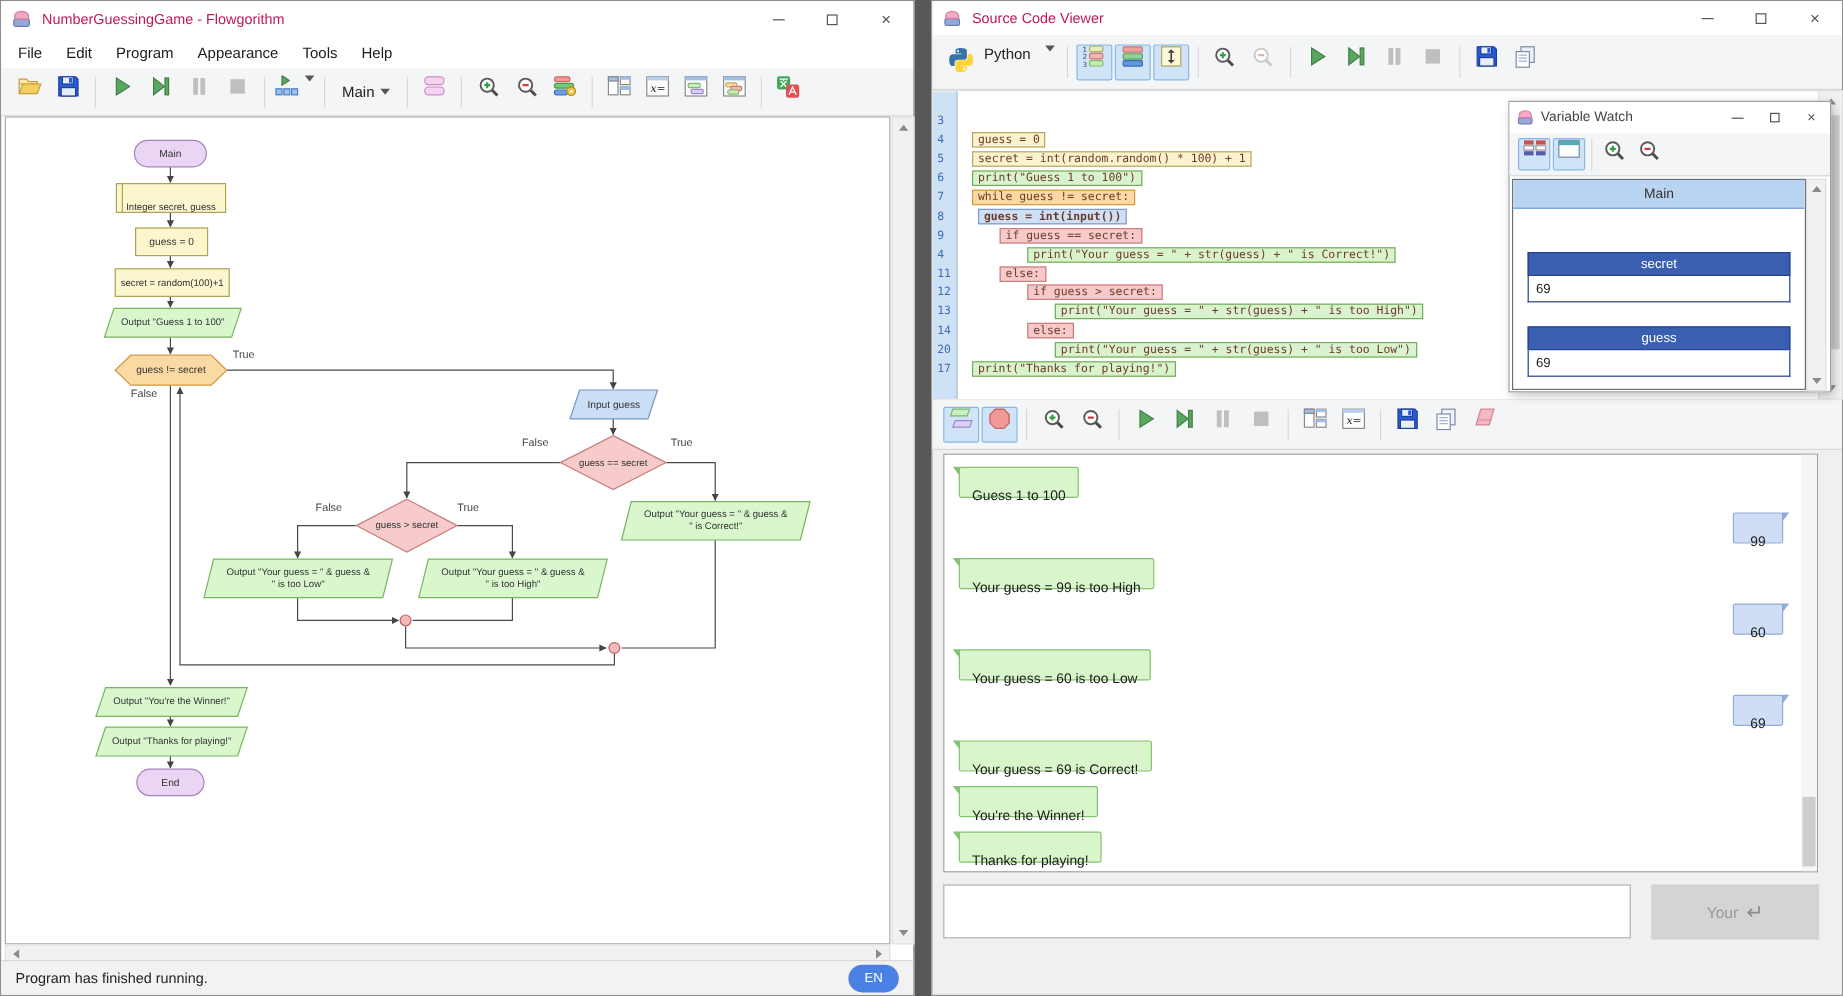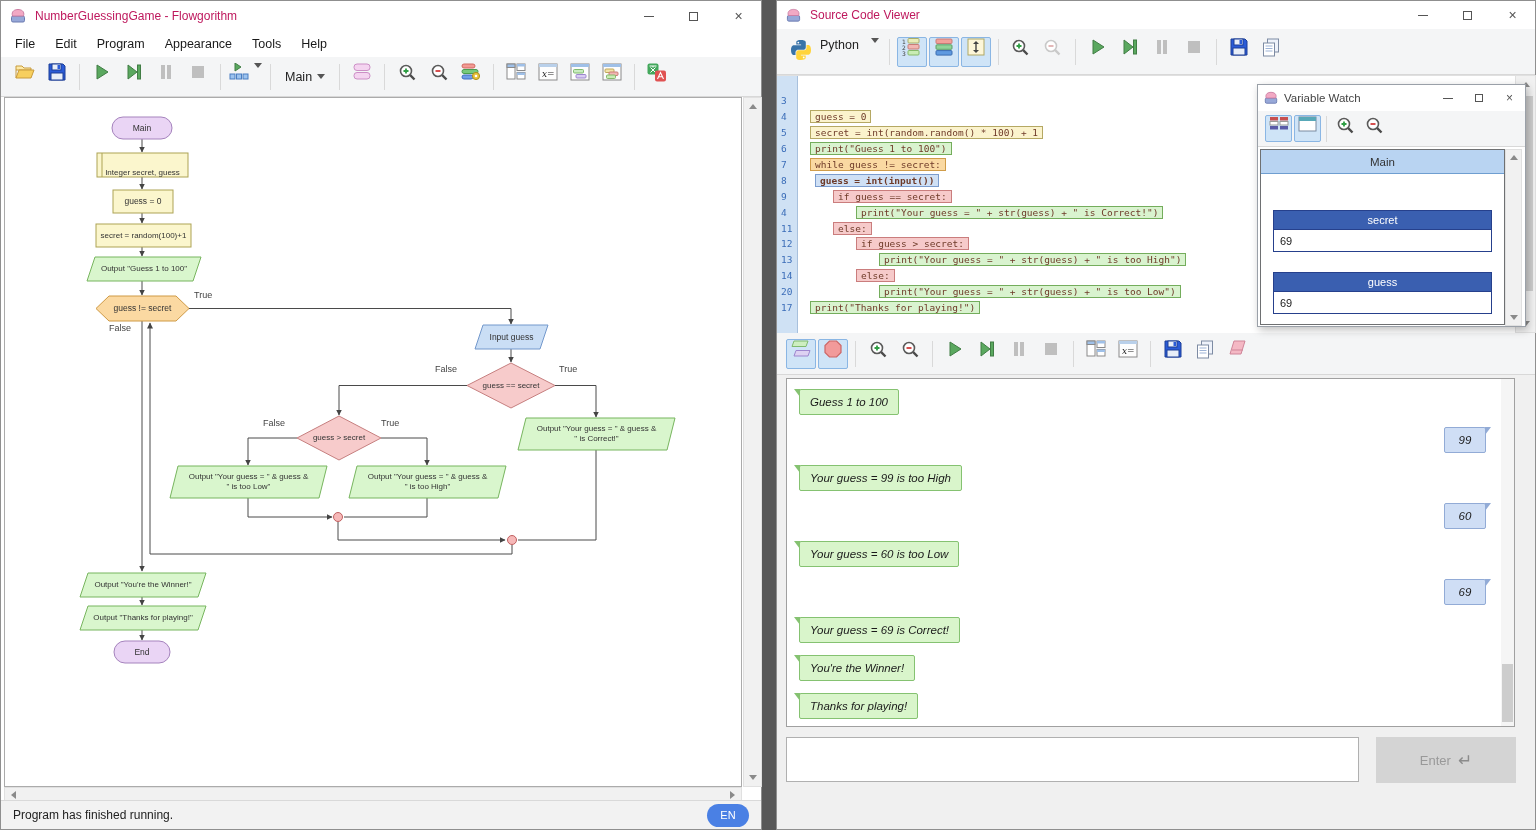--- a/index.html
+++ b/index.html
@@ -64,21 +64,21 @@
   .c-orange { background:var(--code-orange-bg,#fad9a2); border-color:#d09c49; }
   .c-blue   { background:var(--code-blue-bg,#cfe0f5);   border-color:#7b9cce; }
   .c-red    { background:var(--code-red-bg,#f6caca);    border-color:#ca7d7d; }
 
   
   .console-win { position:absolute; left:776px; top:333px; width:760px; height:497px; background:#f0f0f0; border:1px solid #8f8f8f; border-top:none; }
   .console-toolbar { height:42px; }
   .console-output { position:absolute; left:9px; top:45px; width:729px; height:349px; background:#fff; border:1px solid #a0a0a0; overflow:hidden; padding:10px 14px 0 12px; }
   .brow { height:26px; margin-bottom:12px; display:flex; }
   .brow.right { justify-content:flex-end; padding-right:14px; }
-  .bubble { position:relative; border:1px solid; border-radius:2px; padding:0 10px; line-height:24px; font-size:11.5px; color:#1a1a1a;font-style:italic; }
+  .bubble { position:relative; border:1px solid; border-radius:2px; padding:12px 10px; line-height:24px; font-size:11.5px; color:#1a1a1a; }
   .bubble.left  { background:var(--bubble-output,#d9f5cb); border-color:#85c271; }
   .bubble.right { background:var(--bubble-input,#cfdef5); border-color:#92abd6; min-width:42px; text-align:center; }
   .bubble.left::before  { content:""; position:absolute; left:-6px; top:-1px; width:0; height:0; border-top:8px solid #85c271; border-left:6px solid transparent; }
   .bubble.right::after  { content:""; position:absolute; right:-6px; top:-1px; width:0; height:0; border-top:8px solid #92abd6; border-right:6px solid transparent; }
   .console-input { position:absolute; left:9px; top:404px; width:573px; height:45px; border:1px solid #b0b0b0; background:#fff; font-size:13px; padding:0 8px; font-family:"Liberation Sans",sans-serif; }
   .enter-btn { position:absolute; left:599px; top:404px; width:140px; height:46px; background:#d4d4d4; border:none; color:#999; font-size:13px; display:flex; align-items:center; justify-content:center; gap:7px; font-family:"Liberation Sans",sans-serif; }
   .enter-icon { font-size:17px; color:#8b8b8b; }
 
   
   .vw-win { left:1229px; top:84px; width:269px; height:243px; border:1px solid #9aa0a8; box-shadow:2px 3px 8px rgba(0,0,0,0.25);margin-left:28px; }
@@ -641,21 +641,21 @@
         </div>
         <div class="brow left">
           <div class="bubble left">Thanks for playing!</div>
         </div>
       </div>
     <div class="sb" style="left:724px;top:46px;width:13px;height:347px;border:none;background:#f5f5f5">
       <span class="sb-thumb" style="left:1px;bottom:4px;width:11px;height:58px"></span>
     </div>
     <input class="console-input" value="" style="">
     <div class="enter-btn">
-      <span>Enter</span>
+      <span>Your</span>
       <span class="enter-icon">↵</span>
     </div>
   </section>
 
   <section class="win vw-win">
     <div class="titlebar">
       <span class="app-icon" style="margin-left:6px">
         <svg width="14" height="14" viewBox="0 0 16 16">
             <rect x="1.5" y="8" width="13" height="6" rx="1.5" fill="#97a8d8" stroke="#6a7ab0"></rect>
             <path d="M2.5 8 C1 3 5 1.5 8 1.5 s7 1.5 5.5 6.5 z" fill="#f2a9c4" stroke="#cc7fa4"></path>

